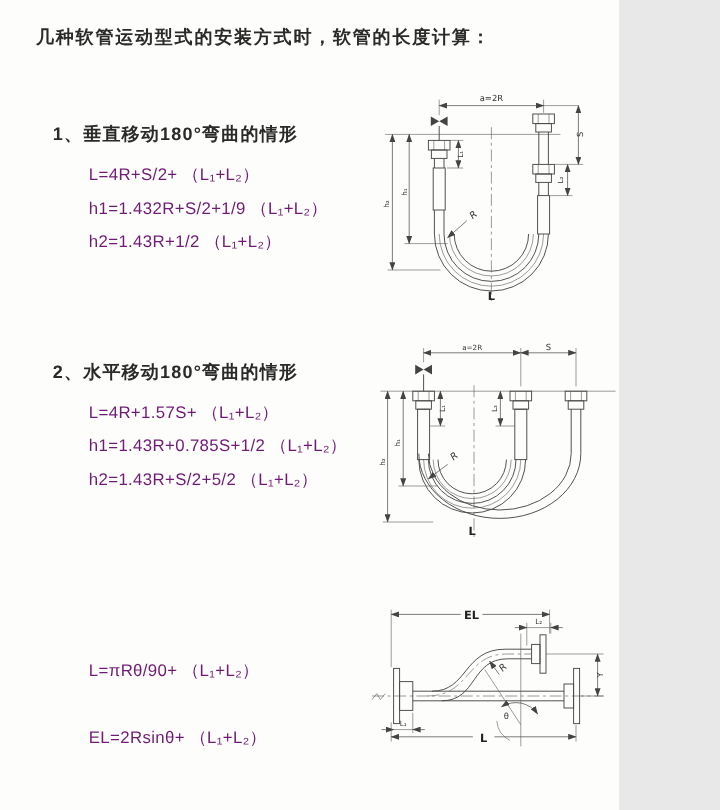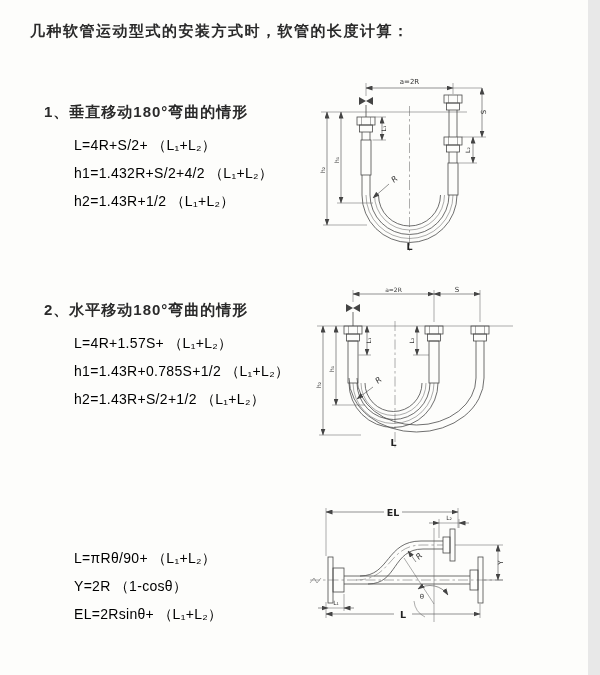--- a/index.html
+++ b/index.html
@@ -1,20 +1,20 @@
 <!DOCTYPE html>
 <html><head>
 <meta charset="utf-8">
 <style>
   html,body{margin:0;padding:0;background:#e8e8e8;}
-  .page{position:relative;width:588px;height:675px;background:#fdfdfb;overflow:hidden;
+  .page{position:relative;width:516px;height:675px;background:#fdfdfb;overflow:hidden;
         font-family:"Liberation Sans","DejaVu Sans",sans-serif;color:#2a2a2a;}
   .title{position:absolute;left:30px;top:22px;font-size:15px;font-weight:700;letter-spacing:1.5px;}
   .sec-heading{position:absolute;font-size:15px;font-weight:700;letter-spacing:1px;}
-  .formula{position:absolute;font-size:14px;letter-spacing:.3px;color:#000000;}
+  .formula{position:absolute;font-size:14px;letter-spacing:.3px;color:#701a75;}
   svg{position:absolute;overflow:visible;}
   svg text{font-family:"DejaVu Sans",sans-serif;fill:#333;}
   .s{stroke:#4a4a4a;fill:none;stroke-width:.8;}
   .thin{stroke:#5a5a5a;fill:none;stroke-width:.5;}
   .dim{stroke:#4a4a4a;fill:none;stroke-width:.6;}
   .cl{stroke:#6a6a6a;fill:none;stroke-width:.55;stroke-dasharray:10 3 2.5 3;}
   .fil{fill:#444;stroke:none;}
   .lbl{font-size:7px;}
   .lbl-s{font-size:6px;}
   .lbl-b{font-size:9.5px;font-weight:700;fill:#222;}
@@ -22,30 +22,29 @@
 </style>
 </head>
 <body>
 
 <div class="page">
 
   <div class="title">几种软管运动型式的安装方式时，软管的长度计算：</div>
 
   <div class="sec-heading" style="left:44px;top:103px;">1、垂直移动180°弯曲的情形</div>
   <div class="formula" style="left:74px;top:137px;">L=4R+S/2+ （L₁+L₂）</div>
-  <div class="formula" style="left:74px;top:165px;">h1=1.432R+S/2+4/2 （L₁+L₂）</div>
+  <div class="formula" style="left:74px;top:165px;">h1=1.432R+S/2+1/9 （L₁+L₂）</div>
   <div class="formula" style="left:74px;top:193px;text-align:center;">h2=1.43R+1/2 （L₁+L₂）</div>
 
   <div class="sec-heading" style="left:44px;top:301px;text-align:center;">2、水平移动180°弯曲的情形</div>
   <div class="formula" style="left:74px;top:335px;text-align:center;">L=4R+1.57S+ （L₁+L₂）</div>
   <div class="formula" style="left:74px;top:363px;text-align:center;">h1=1.43R+0.785S+1/2 （L₁+L₂）</div>
-  <div class="formula" style="left:74px;top:391px;">h2=1.43R+S/2+1/2 （L₁+L₂）</div>
+  <div class="formula" style="left:74px;top:391px;">h2=1.43R+S/2+5/2 （L₁+L₂）</div>
 
   <div class="formula" style="left:74px;top:550px;">L=πRθ/90+ （L₁+L₂）</div>
-  <div class="formula" style="left:74px;top:578px;">Y=2R （1-cosθ）</div>
   <div class="formula" style="left:74px;top:606px;">EL=2Rsinθ+ （L₁+L₂）</div>
 
   <svg style="left:315px;top:70px;" width="278" height="202" viewBox="0 0 278 202">
     <defs>
       <marker id="ar1" markerUnits="userSpaceOnUse" markerWidth="7" markerHeight="5" refX="6.5" refY="2.5" orient="auto-start-reverse">
         <path d="M0,0 L7,2.5 L0,5 Z" fill="#444"></path>
       </marker>
       <pattern id="hat1" width="3.6" height="3.6" patternUnits="userSpaceOnUse">
         <path d="M0,0 L3.6,3.6 M3.6,0 L0,3.6" stroke="#777" stroke-width="0.45"></path>
       </pattern>

